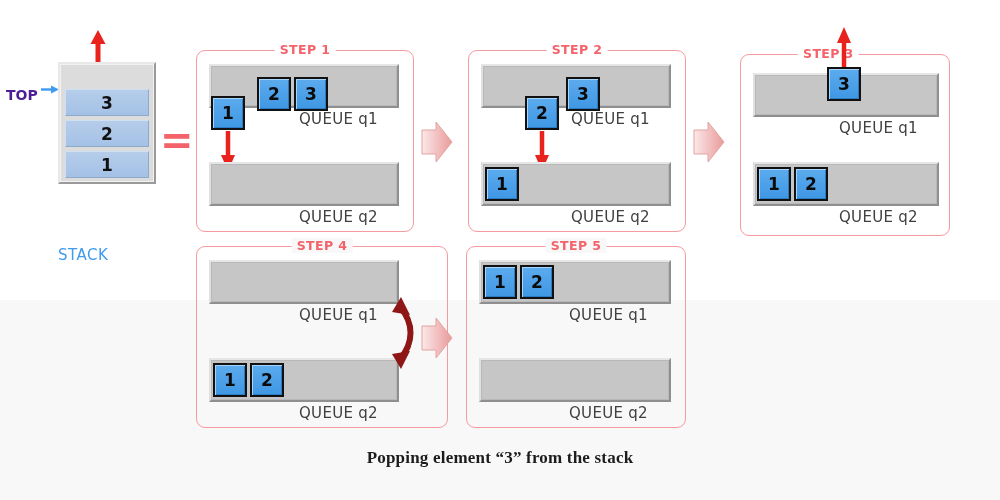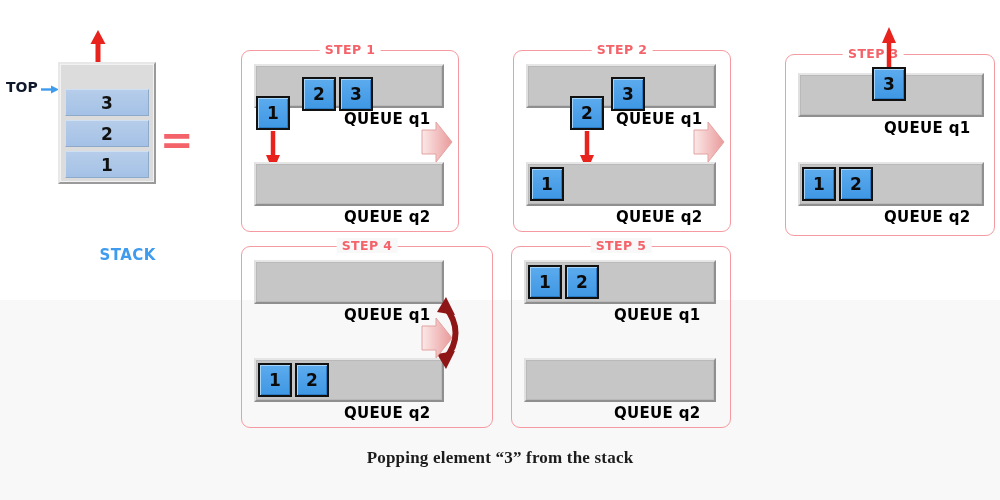--- a/index.html
+++ b/index.html
@@ -22,52 +22,51 @@
   }
   .stack-cell{
     height:27px;box-sizing:border-box;
     background:linear-gradient(#b6cdea,#a4c1e6);
     border:1px solid #8fa9c8;
     border-top-color:#cfe0f5;border-left-color:#cfe0f5;
     display:flex;align-items:center;justify-content:center;
     font-size:17px;font-weight:bold;color:#111;
   }
   .stack-label{
-    position:absolute;left:0px;top:184px;width:98px;text-align:right;
-    color:#3f9bee;font-size:15px;font-weight:bold;letter-spacing:.5px;
-  }
-  #top-label{position:absolute;left:6px;top:79px;color:#0f172a;font-size:14px;font-weight:bold;}
+    position:absolute;left:0px;top:184px;width:98px;text-align:left;
+    color:#3f9bee;font-size:15px;font-weight:normal;letter-spacing:.5px;
+  }
+  #top-label{position:absolute;left:6px;top:87px;color:#4c1d95;font-size:14px;font-weight:bold;}
   #top-arrow{position:absolute;left:41px;top:85px;width:18px;height:9px;}
   #stack-pop-arrow{position:absolute;left:90px;top:30px;width:16px;height:36px;}
   #equals-sign{position:absolute;left:160px;top:120px;color:#f4626a;font-size:40px;font-weight:bold;line-height:1;}
 
   
   .panel{
     position:absolute;box-sizing:border-box;
     border:1px solid #f59aa0;border-radius:9px;
     background:transparent;
-    margin-left:45px;
   }
   .panel-title{
     position:absolute;top:-9px;left:50%;transform:translateX(-50%);
     background:#ffffff;padding:0 5px;
     color:#f4626a;font-size:12.5px;font-weight:bold;letter-spacing:.4px;white-space:nowrap;
   }
   .panel.on-band > .panel-title{background:#f8f8f8;}
 
   
   .queue-bar{
     position:absolute;box-sizing:border-box;height:44px;
     background:#c6c6c6;
     border:2px solid #8f8f8f;
     border-top-color:#e6e6e6;border-left-color:#e0e0e0;
     box-shadow:inset 0 0 0 1px #b9b9b9;
   }
   .queue-caption{
-    position:absolute;color:#000000;font-size:15px;font-weight:bold;letter-spacing:.3px;white-space:nowrap;
+    position:absolute;color:#404040;font-size:15px;font-weight:normal;letter-spacing:.3px;white-space:nowrap;
   }
   .qbox{
     position:absolute;width:34px;height:34px;box-sizing:border-box;
     background:linear-gradient(#5cabee,#3f97e3);
     border:2px solid #111;
     box-shadow:inset 1px 1px 0 #a8d4f7, inset -1px -1px 0 #2a7cc4;
     display:flex;align-items:center;justify-content:center;
     font-size:17px;font-weight:bold;color:#0b0b0b;
   }
   .chevron{position:absolute;width:34px;height:44px;}

